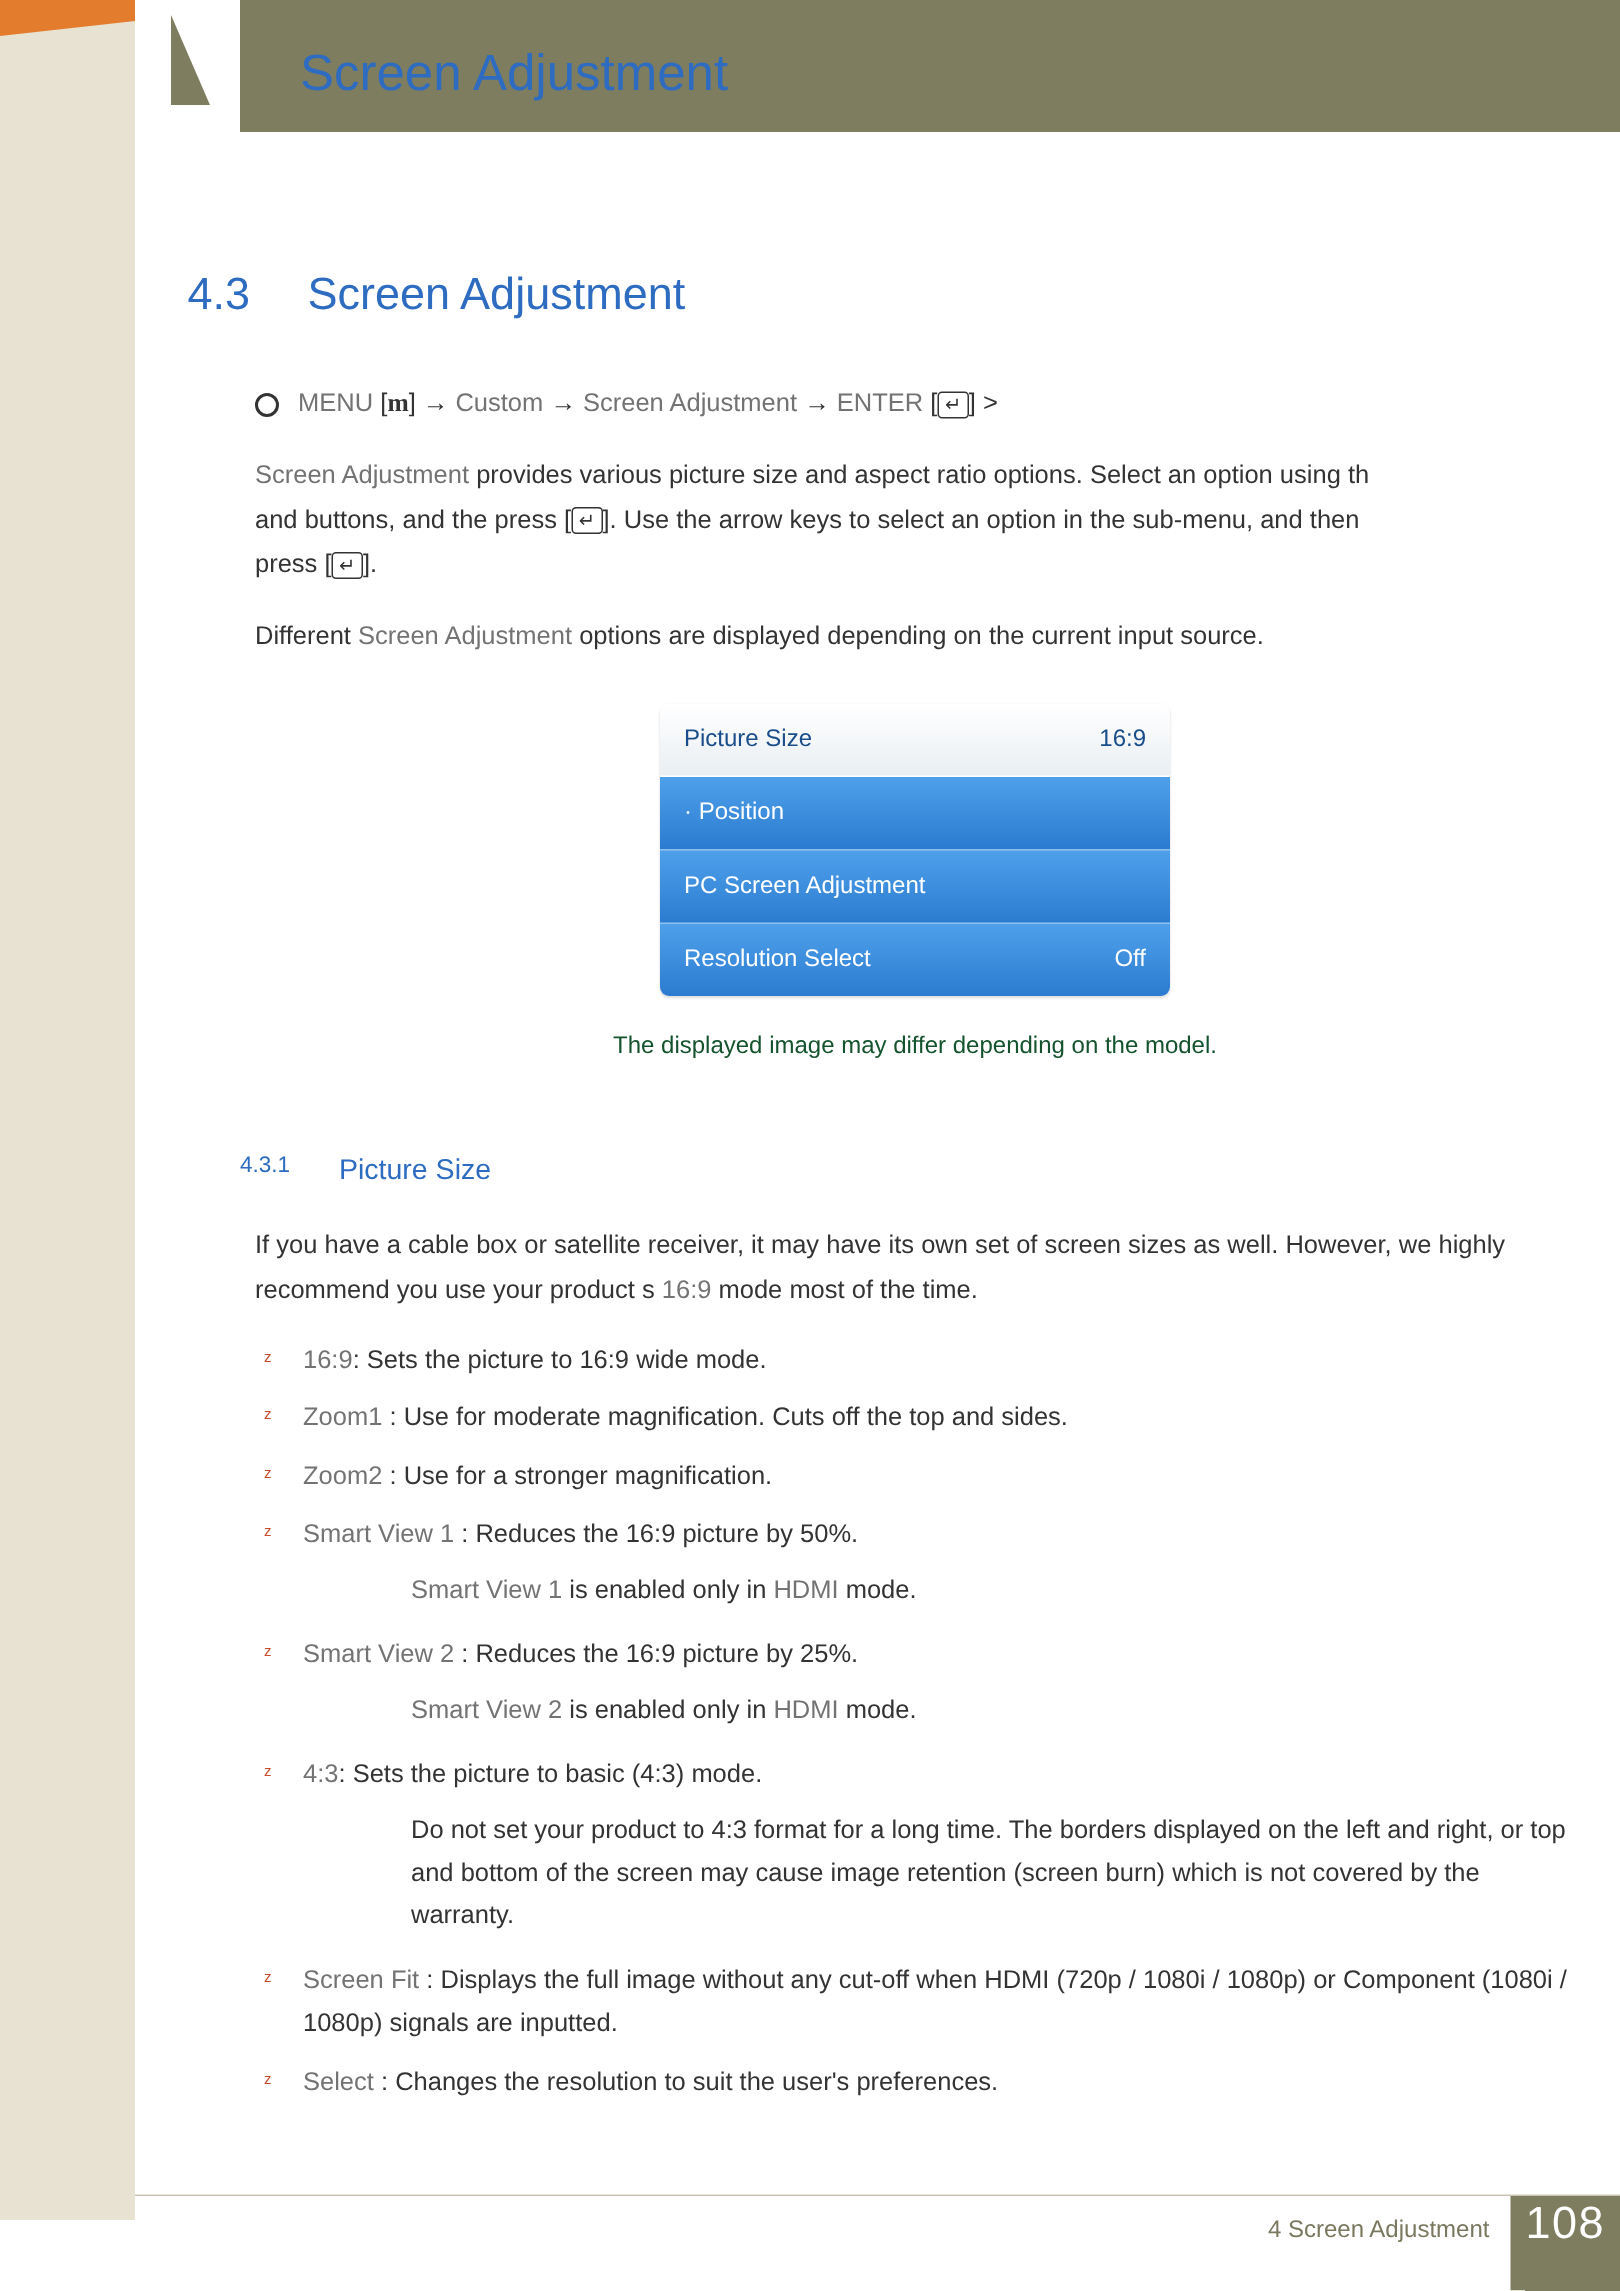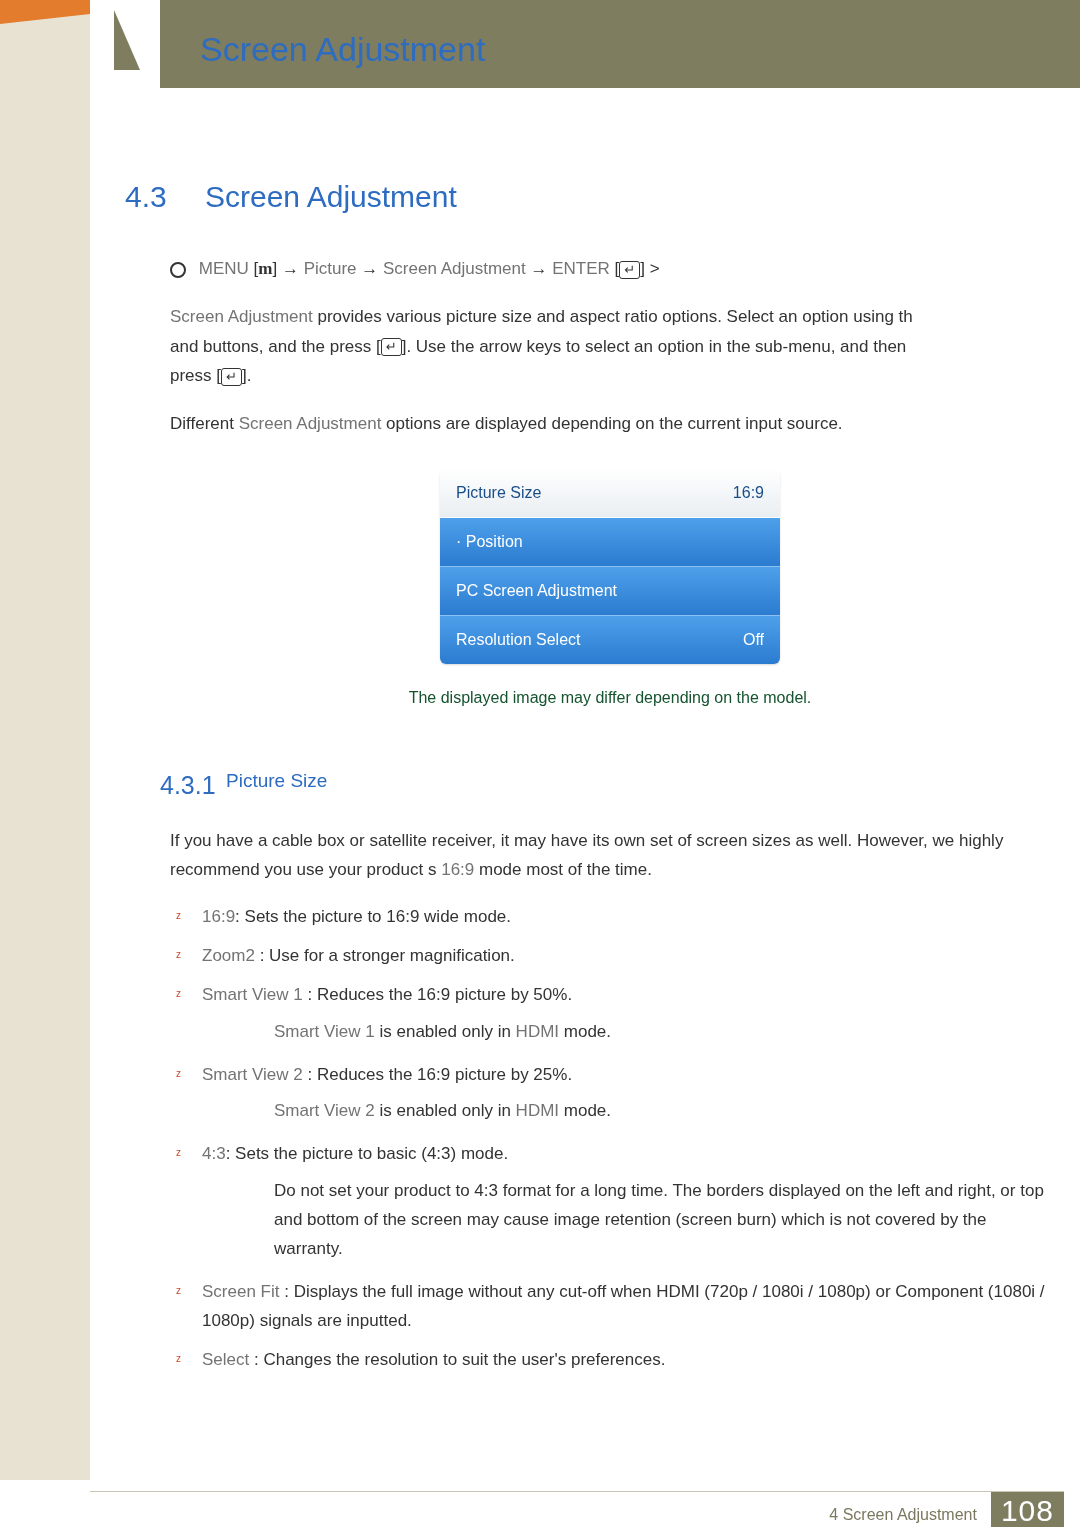--- a/index.html
+++ b/index.html
@@ -134,21 +134,21 @@
     margin-bottom:52px;
   }
   .subsection-row {
     display:flex;
     margin-bottom:18px;
     margin-left:-10px;
   }
   .subsection-num {
     width:66px;
     color:#2d6cc0;
-    font-size:25px;
+    font-size:15px;
   }
   .subsection-title {
     color:#2d6cc0;
     font-size:19px;
   }
   .bullet-list { list-style:none; padding-left:0; }
   .bullet-list li {
     padding-left: 32px;
     position: relative;
     margin-bottom: 10px;
@@ -163,23 +163,23 @@
     font-size:10px;
   }
   .note {
     margin-left: 72px;
     margin-top:8px;
     margin-bottom:14px;
     font-size:17px;
   }
   .footer {
     position:absolute;
-    left:90px; right:16px;
+    left:90px; right:0;
     bottom:0;
-    height:36px;
+    height:64px;
     border-top:1px solid #c9c5b4;
     display:flex;
     justify-content:flex-end;
     align-items:stretch;
   }
   .footer-chapter {
     padding:14px 14px 0 0;
     font-size:16px;
     color:#7a785e;
   }
@@ -210,21 +210,21 @@
     <div class="section-title">Screen Adjustment</div>
   </div>
 
   <div class="body-area">
 
     <div class="nav-path para">
       <span class="nav-circle"></span>
       <span class="red">MENU</span>
       <span> [</span><span class="m-glyph">m</span><span>] </span>
       <span>→</span>
-      <span class="red">Picture</span>
+      <span class="red">Custom</span>
       <span>→</span>
       <span class="red">Screen Adjustment</span>
       <span>→</span>
       <span class="red">ENTER</span>
       <span> [</span><span class="enter-glyph">↵</span><span>] </span>
       <span>&gt;</span>
     </div>
 
     <div class="para">
       <span class="red">Screen Adjustment</span><span> provides various picture size and aspect ratio options. Select an option using th</span>
@@ -262,20 +262,21 @@
       <div class="subsection-num">4.3.1</div>
       <div class="subsection-title">Picture Size</div>
     </div>
 
     <div class="para">
       <span>If you have a cable box or satellite receiver, it may have its own set of screen sizes as well. However, we highly recommend you use your product s </span><span class="red">16:9</span><span> mode most of the time.</span>
     </div>
 
     <ul class="bullet-list">
       <li><span class="red">16:9</span><span>: Sets the picture to 16:9 wide mode.</span></li>
+      <li><span class="red">Zoom1</span><span> : Use for moderate magnification. Cuts off the top and sides.</span></li>
       <li><span class="red">Zoom2</span><span> : Use for a stronger magnification.</span></li>
       <li><span class="red">Smart View 1</span><span> : Reduces the 16:9 picture by 50%.</span>
         <div class="note"><span class="red">Smart View 1</span><span> is enabled only in </span><span class="red">HDMI</span><span> mode.</span></div>
       </li>
       <li><span class="red">Smart View 2</span><span> : Reduces the 16:9 picture by 25%.</span>
         <div class="note"><span class="red">Smart View 2</span><span> is enabled only in </span><span class="red">HDMI</span><span> mode.</span></div>
       </li>
       <li><span class="red">4:3</span><span>: Sets the picture to basic (4:3) mode.</span>
         <div class="note">Do not set your product to 4:3 format for a long time. The borders displayed on the left and right, or top and bottom of the screen may cause image retention (screen burn) which is not covered by the warranty.</div>
       </li>

